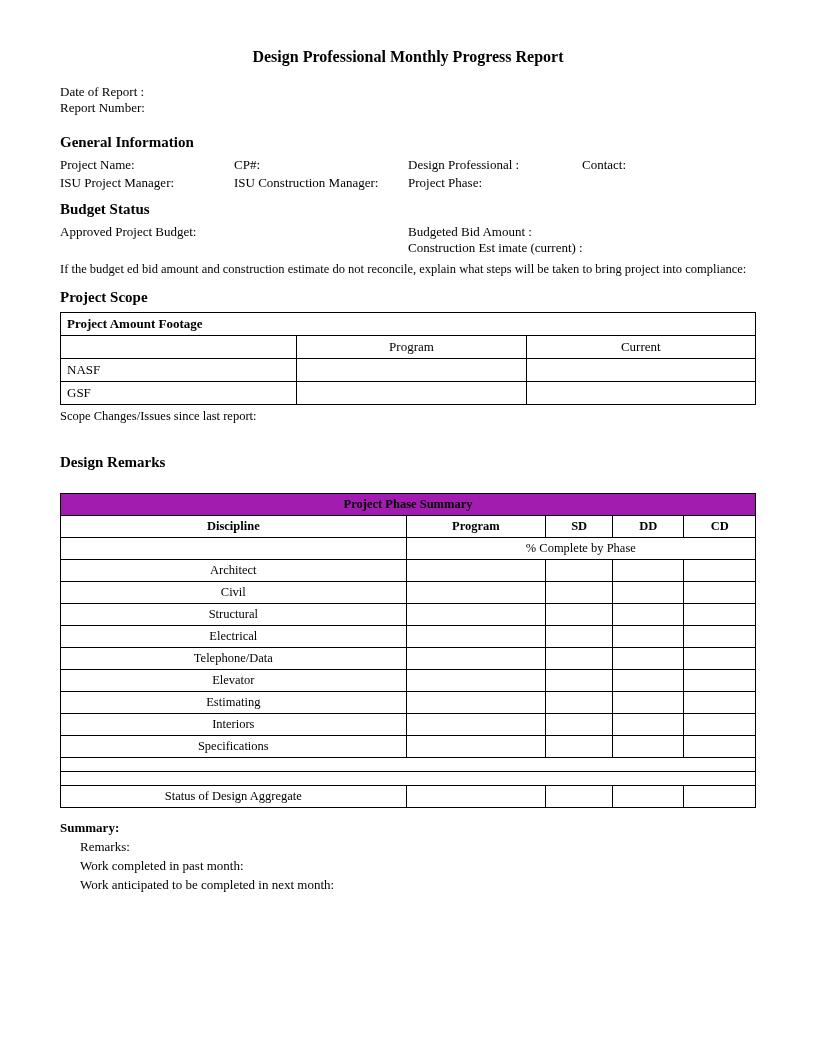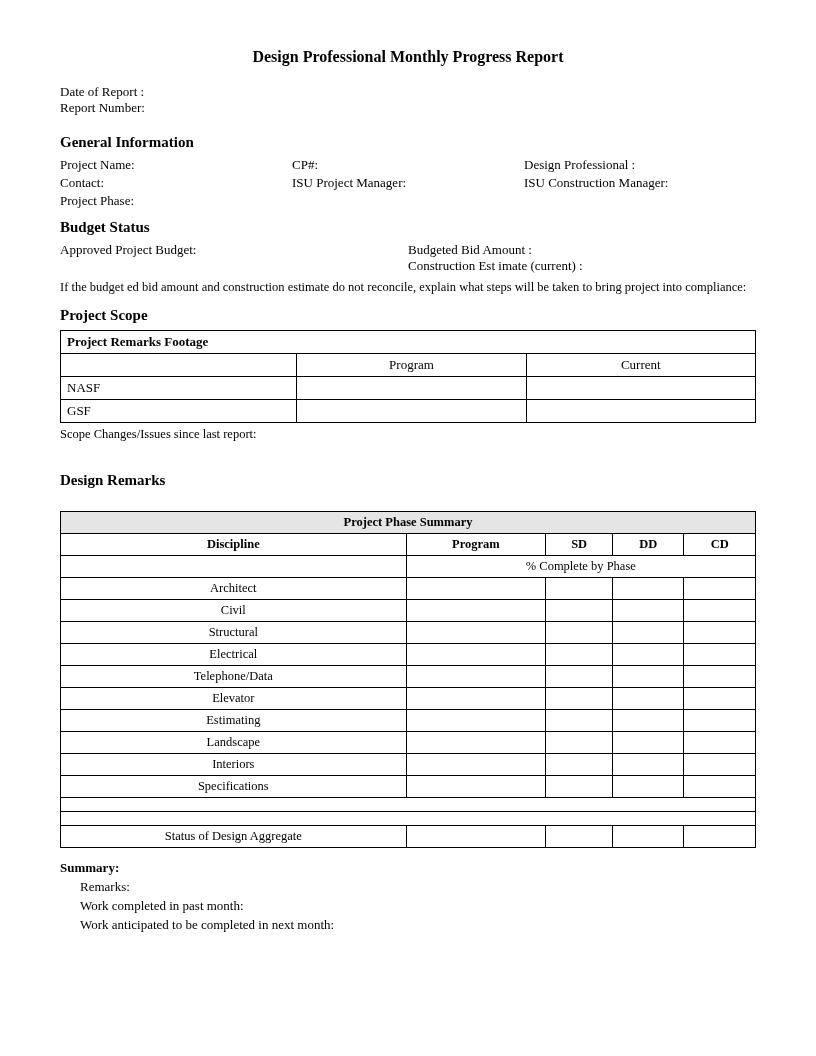--- a/index.html
+++ b/index.html
@@ -29,21 +29,21 @@
       flex-direction: column;
     }
     .section-heading {
       font-size: 15px;
       font-weight: bold;
       margin-bottom: 6px;
       margin-top: 10px;
     }
     .info-grid {
       display: grid;
-      grid-template-columns: 1fr 1fr 1fr;
+      grid-template-columns: 1fr 1fr 1fr 1fr;
       row-gap: 2px;
     }
     .budget-section {
       margin-bottom: 8px;
     }
     .budget-row {
       display: flex;
       justify-content: space-between;
       margin-bottom: 2px;
       font-family: Liberation Serif, serif;
@@ -98,21 +98,21 @@
       margin-bottom: 12px;
     }
     .progress-table th, .progress-table td {
       border: 1px solid #000;
       padding: 3px 6px;
       font-size: 12.5px;
       text-align: center;
     }
     .progress-table .main-header {
       font-weight: bold;
-      background: #e5e5e5;
+      background: #a21caf;
       text-align: center;
     }
     .progress-table .sub-header {
       font-weight: normal;
       text-align: center;
     }
     .progress-table .discipline-col {
       text-align: center;
     }
     .summary-section {
@@ -165,21 +165,21 @@
     </div>
   </div>
   <div class="budget-note">If the budget ed bid amount  and construction estimate do not reconcile, explain what steps will be taken to bring project into compliance:</div>
 </div>
 
 <div class="project-scope-section">
   <div class="section-heading">Project Scope</div>
   <table class="scope-table">
     <thead>
       <tr class="header-row">
-        <th colspan="3" style="font-weight:bold; text-align:left;">Project Remarks Footage</th>
+        <th colspan="3" style="font-weight:bold; text-align:left;">Project Amount Footage</th>
       </tr>
       <tr class="program-current">
         <th style="width:34%;"></th>
         <th style="width:33%;">Program</th>
         <th style="width:33%;">Current</th>
       </tr>
     </thead>
     <tbody>
       <tr>
         <td class="label-cell">NASF</td>
@@ -254,27 +254,20 @@
       </tr>
       <tr>
         <td class="discipline-col">Elevator</td>
         <td></td>
         <td></td>
         <td></td>
         <td></td>
       </tr>
       <tr>
         <td class="discipline-col">Estimating</td>
-        <td></td>
-        <td></td>
-        <td></td>
-        <td></td>
-      </tr>
-      <tr>
-        <td class="discipline-col">Landscape</td>
         <td></td>
         <td></td>
         <td></td>
         <td></td>
       </tr>
       <tr>
         <td class="discipline-col">Interiors</td>
         <td></td>
         <td></td>
         <td></td>

